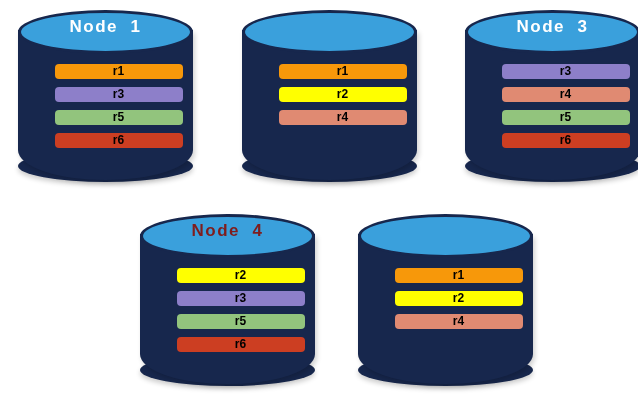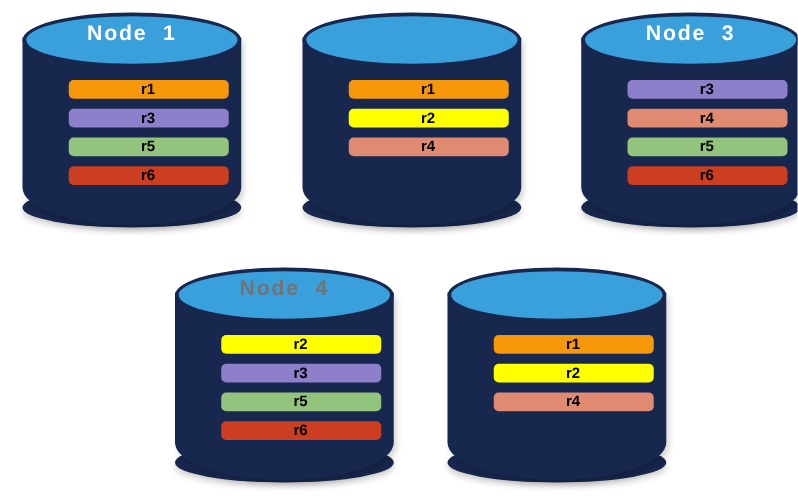--- a/index.html
+++ b/index.html
@@ -132,21 +132,21 @@
         <div class="replica-bar" style="background: rgb(141, 127, 201); color: rgb(0, 0, 0);">r3</div>
         <div class="replica-bar" style="background: rgb(224, 138, 114); color: rgb(0, 0, 0);">r4</div>
         <div class="replica-bar" style="background: rgb(146, 196, 125); color: rgb(0, 0, 0);">r5</div>
         <div class="replica-bar" style="background: rgb(204, 62, 34); color: rgb(0, 0, 0);">r6</div>
       </div>
     </div>
     <div class="node-cylinder" style="left: 130px; top: 212px;">
       <div class="cyl-bottom-rim" style="background: rgb(23, 39, 77);"></div>
       <div class="cyl-body" style="background: rgb(23, 39, 77);"></div>
       <div class="cyl-top" style="background: rgb(58, 160, 220); border-color: rgb(23, 39, 77);"></div>
-      <div class="node-title" style="color: #737373;">Node  4</div>
+      <div class="node-title" style="color: #7f1d1d;">Node  4</div>
       <div class="replica-list">
         <div class="replica-bar" style="background: rgb(255, 255, 0); color: rgb(0, 0, 0);">r2</div>
         <div class="replica-bar" style="background: rgb(141, 127, 201); color: rgb(0, 0, 0);">r3</div>
         <div class="replica-bar" style="background: rgb(146, 196, 125); color: rgb(0, 0, 0);">r5</div>
         <div class="replica-bar" style="background: rgb(204, 62, 34); color: rgb(0, 0, 0);">r6</div>
       </div>
     </div>
     <div class="node-cylinder" style="left: 348px; top: 212px;">
       <div class="cyl-bottom-rim" style="background: rgb(23, 39, 77);"></div>
       <div class="cyl-body" style="background: rgb(23, 39, 77);"></div>

